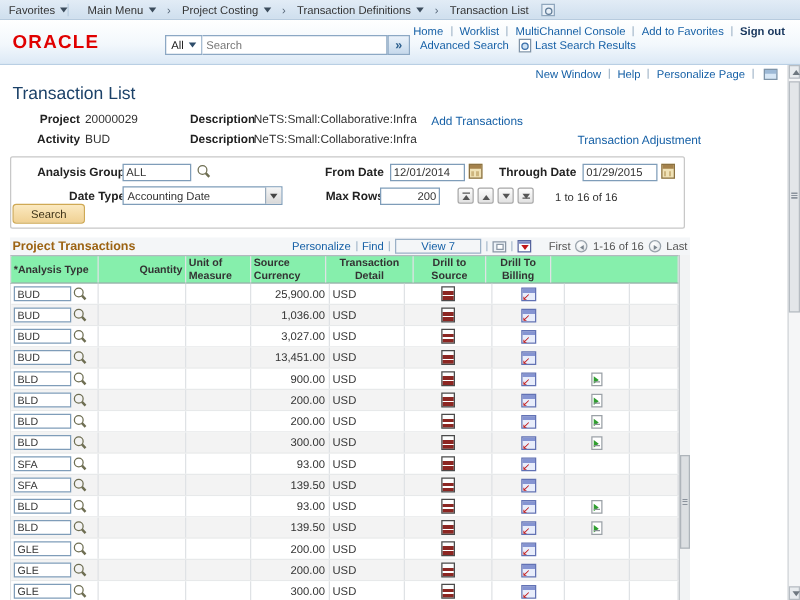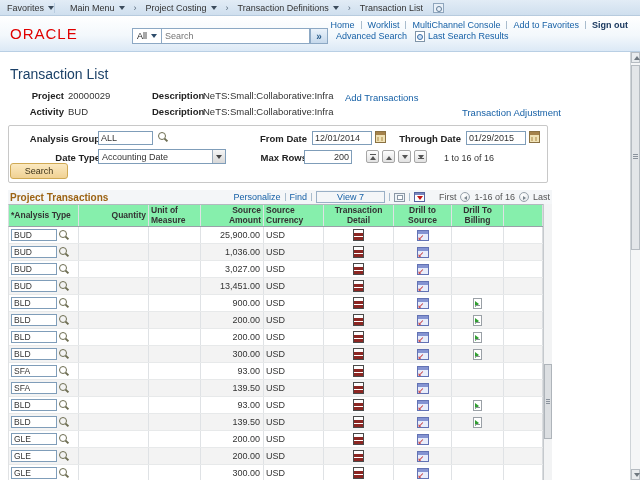--- a/index.html
+++ b/index.html
@@ -16,21 +16,21 @@
   .dcaret { width:0; height:0; border-left:3px solid transparent; border-right:3px solid transparent;
     border-top:4px solid #3c4c5c; margin-left:4px; }
   .crumbsep { color:#58687a; margin:0 2px; font-size:9px; }
   .crumbicon { width:11px; height:10px; border:1px solid #8fa6bd; background:#e8f0f8; margin-left:3px; position:relative; }
   .crumbicon::after { content:''; position:absolute; left:2px; top:2px; width:4px; height:4px;
     border:1px solid #5f7b97; border-radius:50%; }
 
   
   .headerband { position:absolute; left:0; top:16px; width:640px; height:36px;
     background:linear-gradient(180deg,#ffffff 0%,#f3f8fc 55%,#dce9f6 100%); border-bottom:1px solid #b9cfe4; }
-  .logo { position:absolute; left:10px; top:9px; font-size:15px; font-weight:normal; letter-spacing:1px; color:#e00000; }
+  .logo { position:absolute; left:10px; top:9px; font-size:15px; font-weight:bold; letter-spacing:1px; color:#e00000; }
   .toplinks { position:absolute; right:12px; top:4px; display:flex; align-items:center; font-size:9px; }
   .hlnk { color:#1660a6; text-decoration:none; cursor:pointer; white-space:nowrap; }
   .hlnk.signout { color:#16355c; font-weight:bold; }
   .pipe { display:inline-block; width:1px; height:8px; background:#a9bccd; margin:0 6px; }
   .pipe.t { margin:0 4px; }
   .searchrow { position:absolute; left:132px; top:12px; display:flex; align-items:center; font-size:9px; }
   .scope { height:16px; border:1px solid #8ca8c4; background:#fff; display:inline-flex; align-items:center;
     padding:0 4px; color:#222; cursor:pointer; }
   .scope .dcaret { border-top-color:#2e4d6b; }
   .searchinput { width:148px; height:16px; border:1px solid #8ca8c4; border-left:none; font-size:9px;
@@ -211,20 +211,29 @@
       <input class="searchinput" placeholder="Search" style="">
       <button class="gobtn">»</button>
       <a class="hlnk adv">Advanced Search</a>
       <span class="lastres">
         <span class="lsr-icon"></span>
         <a class="hlnk">Last Search Results</a>
       </span>
     </div>
   </div>
 
+  <div class="pagebar">
+      <a class="hlnk">New Window</a>
+      <span class="pipe"></span>
+      <a class="hlnk">Help</a>
+      <span class="pipe"></span>
+      <a class="hlnk">Personalize Page</a>
+      <span class="pipe"></span>
+      <span class="winicon"></span>
+    </div>
 
   <div class="pagetitle">Transaction List</div>
 
   <span class="lbl ra" style="left:20px;top:90px">Project</span>
   <span class="val" style="left:68px;top:90px">20000029</span>
   <span class="lbl" style="left:152px;top:90px">Description</span>
   <span class="val" style="left:203px;top:90px">NeTS:Small:Collaborative:Infra</span>
   <span class="lbl ra" style="left:20px;top:106px">Activity</span>
   <span class="val" style="left:68px;top:106px">BUD</span>
   <span class="lbl" style="left:152px;top:106px">Description</span>
@@ -289,21 +298,20 @@
           <span>1-16 of 16</span>
           <span class="circ next"></span>
           <span>Last</span>
         </span>
       </span>
     </div>
     <div class="gridhead">
         <div class="gc c0 hd l">*Analysis Type</div>
         <div class="gc c1 hd r">Quantity</div>
         <div class="gc c2 hd l">Unit of Measure</div>
-        <div class="gc c3 hd r">Source Amount</div>
         <div class="gc c4 hd l">Source Currency</div>
         <div class="gc c5 hd c">Transaction Detail</div>
         <div class="gc c6 hd c">Drill to Source</div>
         <div class="gc c7 hd c">Drill To Billing</div>
         <div class="gc c8 hd"></div>
       </div>
     <div class="gridbody">
         <div class="grow">
           <div class="gc c0">
             <input class="ainput" value="BUD" style="">

